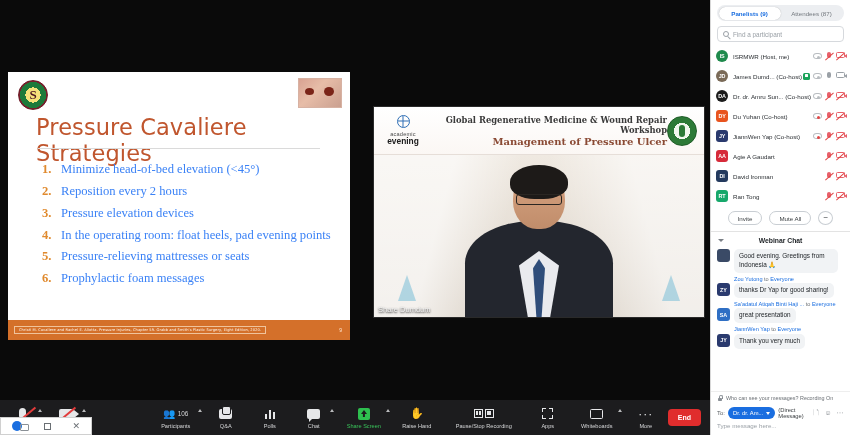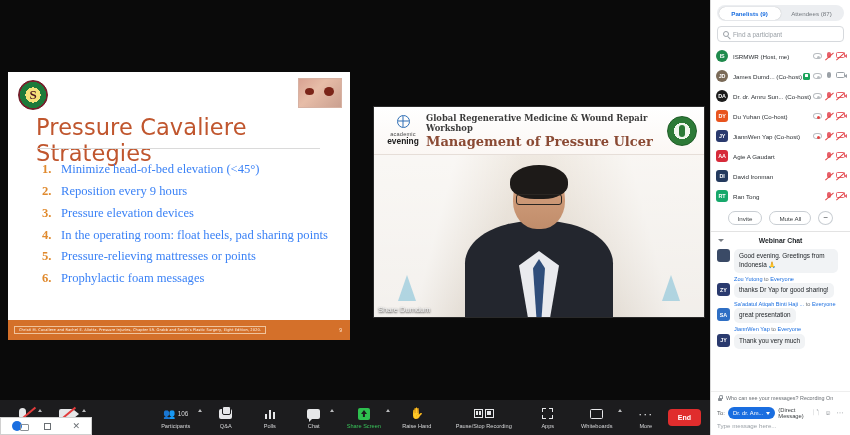--- a/index.html
+++ b/index.html
@@ -93,23 +93,23 @@
   .vt-banner .ua .globe::before {
     content: ""; position: absolute; left: 50%; top: 0; width: 1px; height: 100%;
     background: #2f6fb5; transform: translateX(-50%);
   }
   .vt-banner .ua .globe::after {
     content: ""; position: absolute; left: 0; top: 50%; width: 100%; height: 1px;
     background: #2f6fb5; transform: translateY(-50%);
   }
   .vt-banner .ua .a1 { font-size: 5.6px; color: #4a4a4a; letter-spacing: .2px; }
   .vt-banner .ua .a2 { font-size: 8.4px; color: #1b1b1b; font-weight: bold; }
-  .vt-banner .txt { flex: 1; text-align: left; padding-left: 2px; }
+  .vt-banner .txt { flex: 1; text-align: right; padding-left: 2px; }
   .vt-banner .t1 { font-size: 8.4px; color: #3a3a3a; font-weight: bold; font-family: "DejaVu Serif", serif; }
-  .vt-banner .t2 { font-size: 13px; color: #8a4a34; font-weight: bold; margin-top: 1px; font-family: "DejaVu Serif", serif; }
+  .vt-banner .t2 { font-size: 10px; color: #8a4a34; font-weight: bold; margin-top: 1px; font-family: "DejaVu Serif", serif; }
   .vt-banner .seal {
     margin-right: 7px; width: 30px; height: 30px; border-radius: 50%;
     background: radial-gradient(circle, #f2f7ee 0 40%, #2d7a37 40% 100%);
     border: 1.5px solid #1f5c27; position: relative;
   }
   .vt-banner .seal::after {
     content: ""; position: absolute; left: 50%; top: 50%; width: 6px; height: 12px;
     transform: translate(-50%, -50%); background: #2d7a37; border-radius: 3px;
   }
   .vt-body { position: absolute; left: 0; top: 48px; right: 0; bottom: 0; background: #e8e3dc; overflow: hidden; }
@@ -417,24 +417,24 @@
 
     <div id="slide">
       <div class="slide-logo">
         <span>S</span>
       </div>
       <div class="slide-photo"></div>
       <div class="slide-title">Pressure Cavaliere Strategies</div>
       <div class="slide-rule"></div>
       <ol class="slide-list">
         <li>Minimize head-of-bed elevation (&lt;45°)</li>
-        <li>Reposition every 9 hours</li>
+        <li>Reposition every 2 hours</li>
         <li>Pressure elevation devices</li>
-        <li>In the operating room: float heels, pad sharing points</li>
-        <li>Pressure-relieving mattresses or points</li>
+        <li>In the operating room: float heels, pad evening points</li>
+        <li>Pressure-relieving mattresses or seats</li>
         <li>Prophylactic foam messages</li>
       </ol>
       <div class="slide-footer">
         <div class="cite">Christi M. Cavaliere and Rachel E. Aliotta. Pressure Injuries, Chapter 59. Grabb and Smith's Plastic Surgery, Eight Edition, 2020.</div>
         <div class="pageno">9</div>
       </div>
     </div>
 
     <div id="video-tile">
       <div class="vt-banner">

